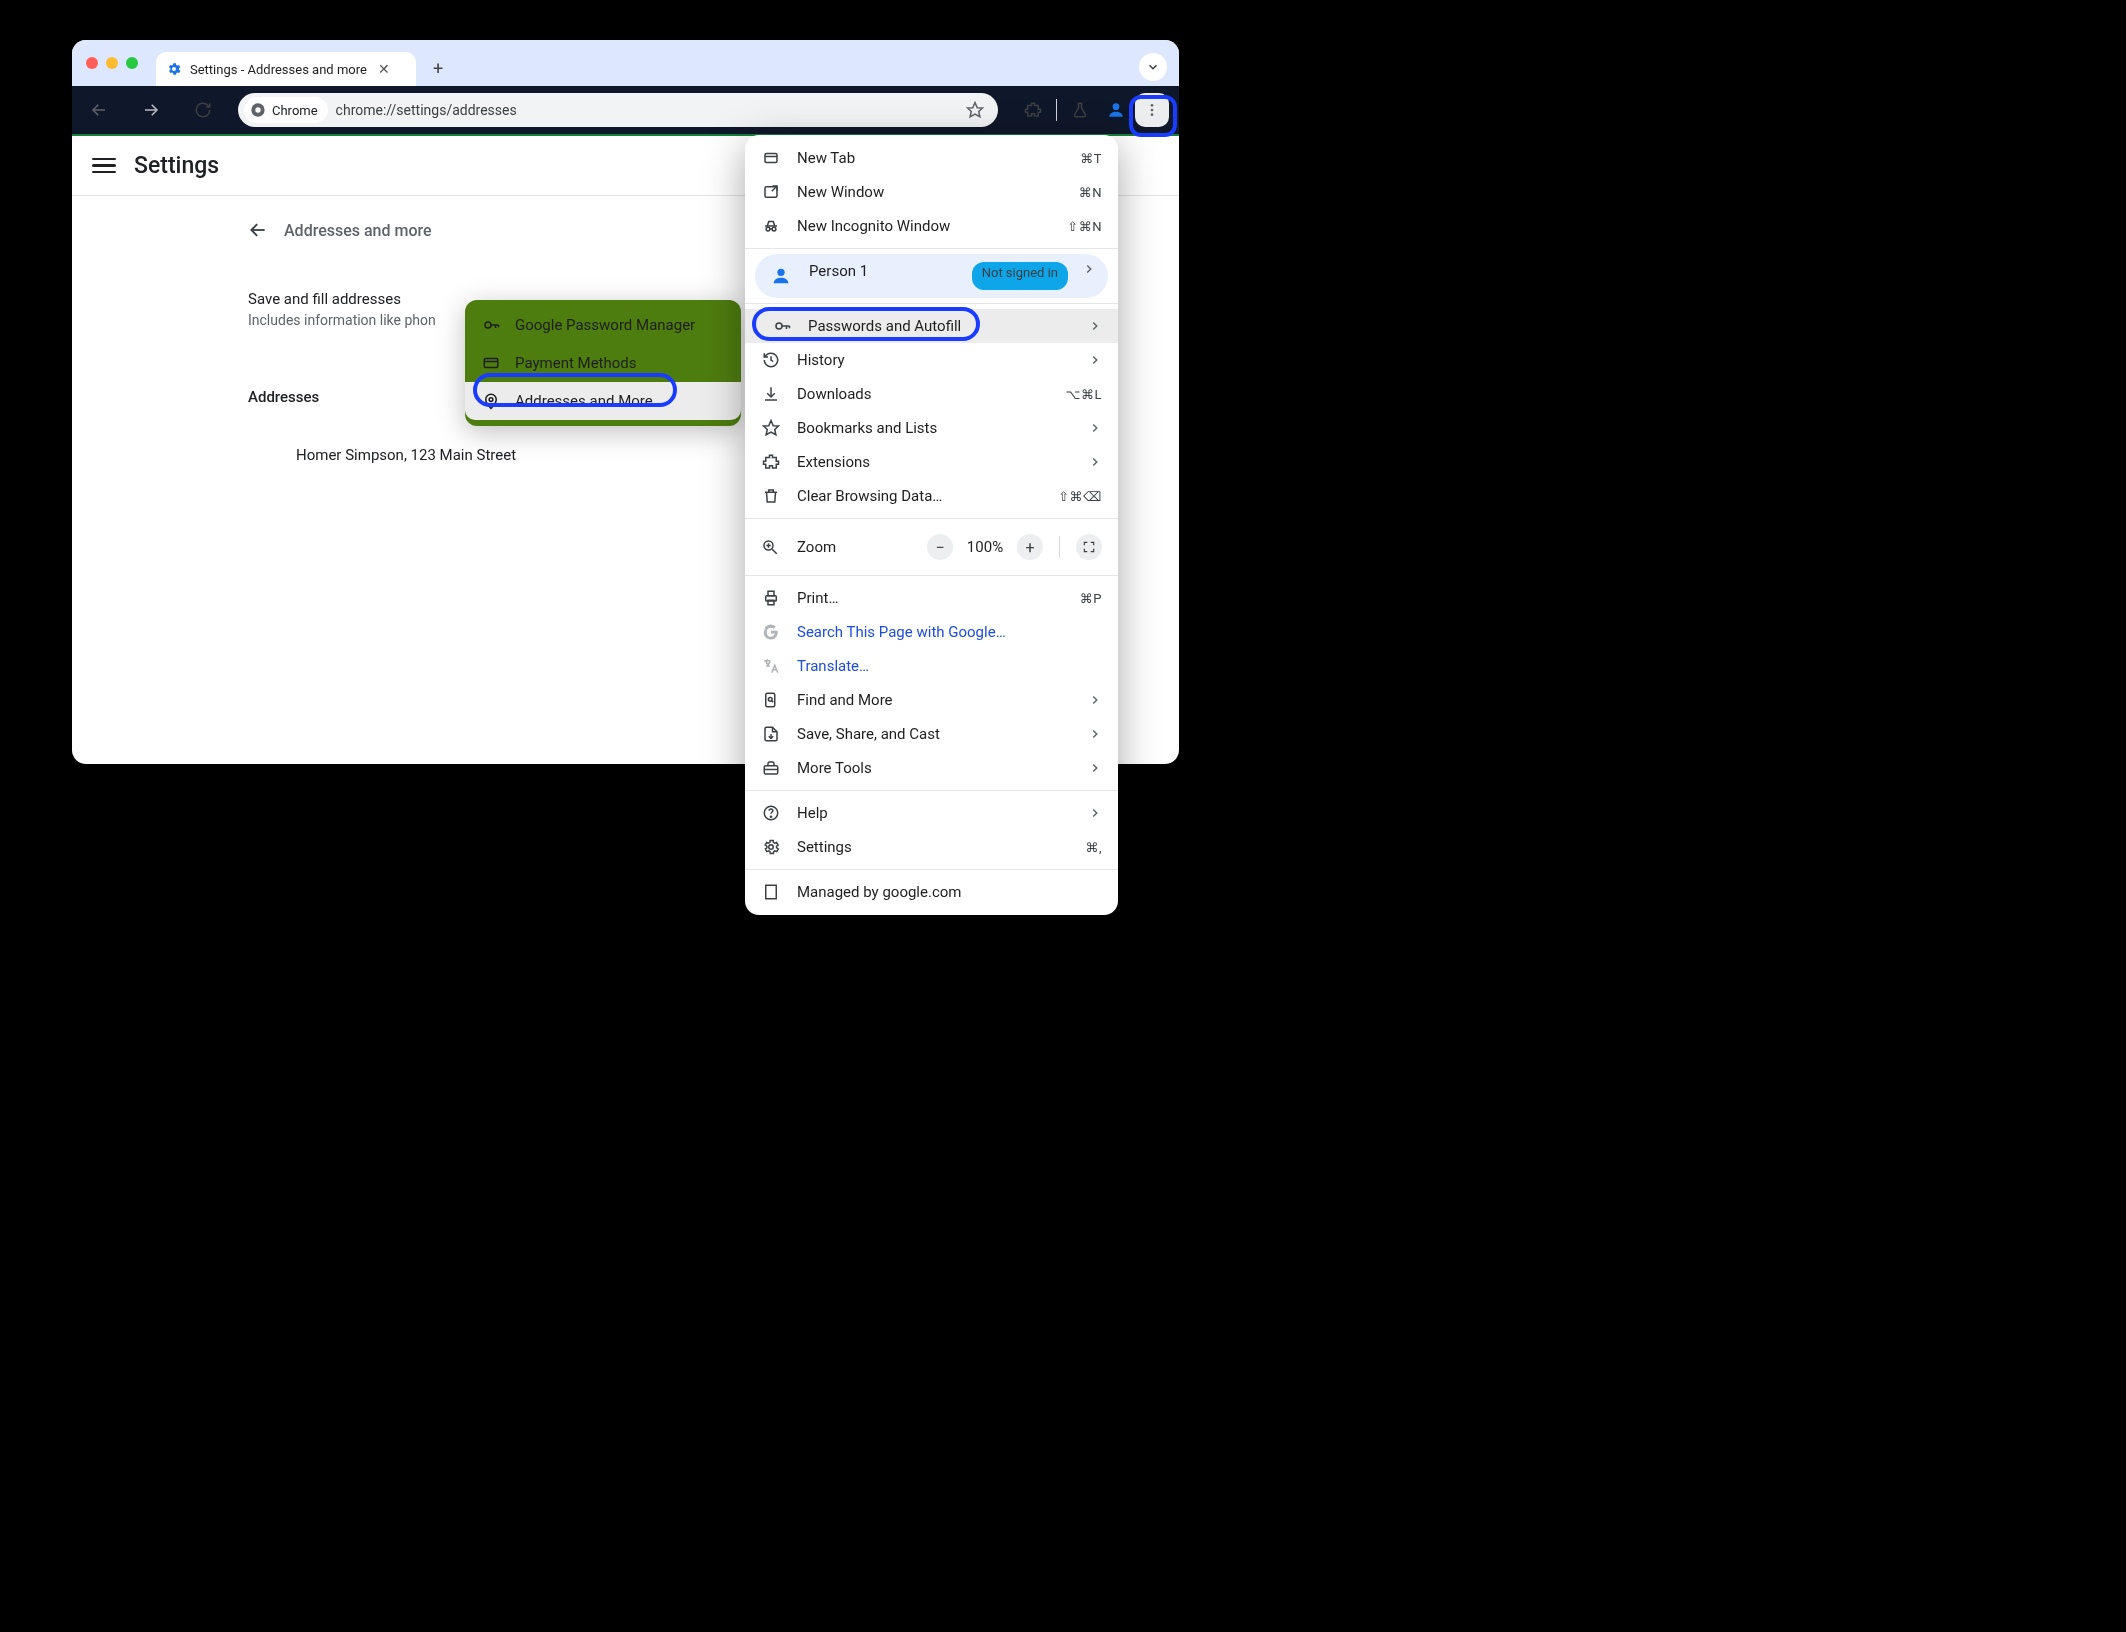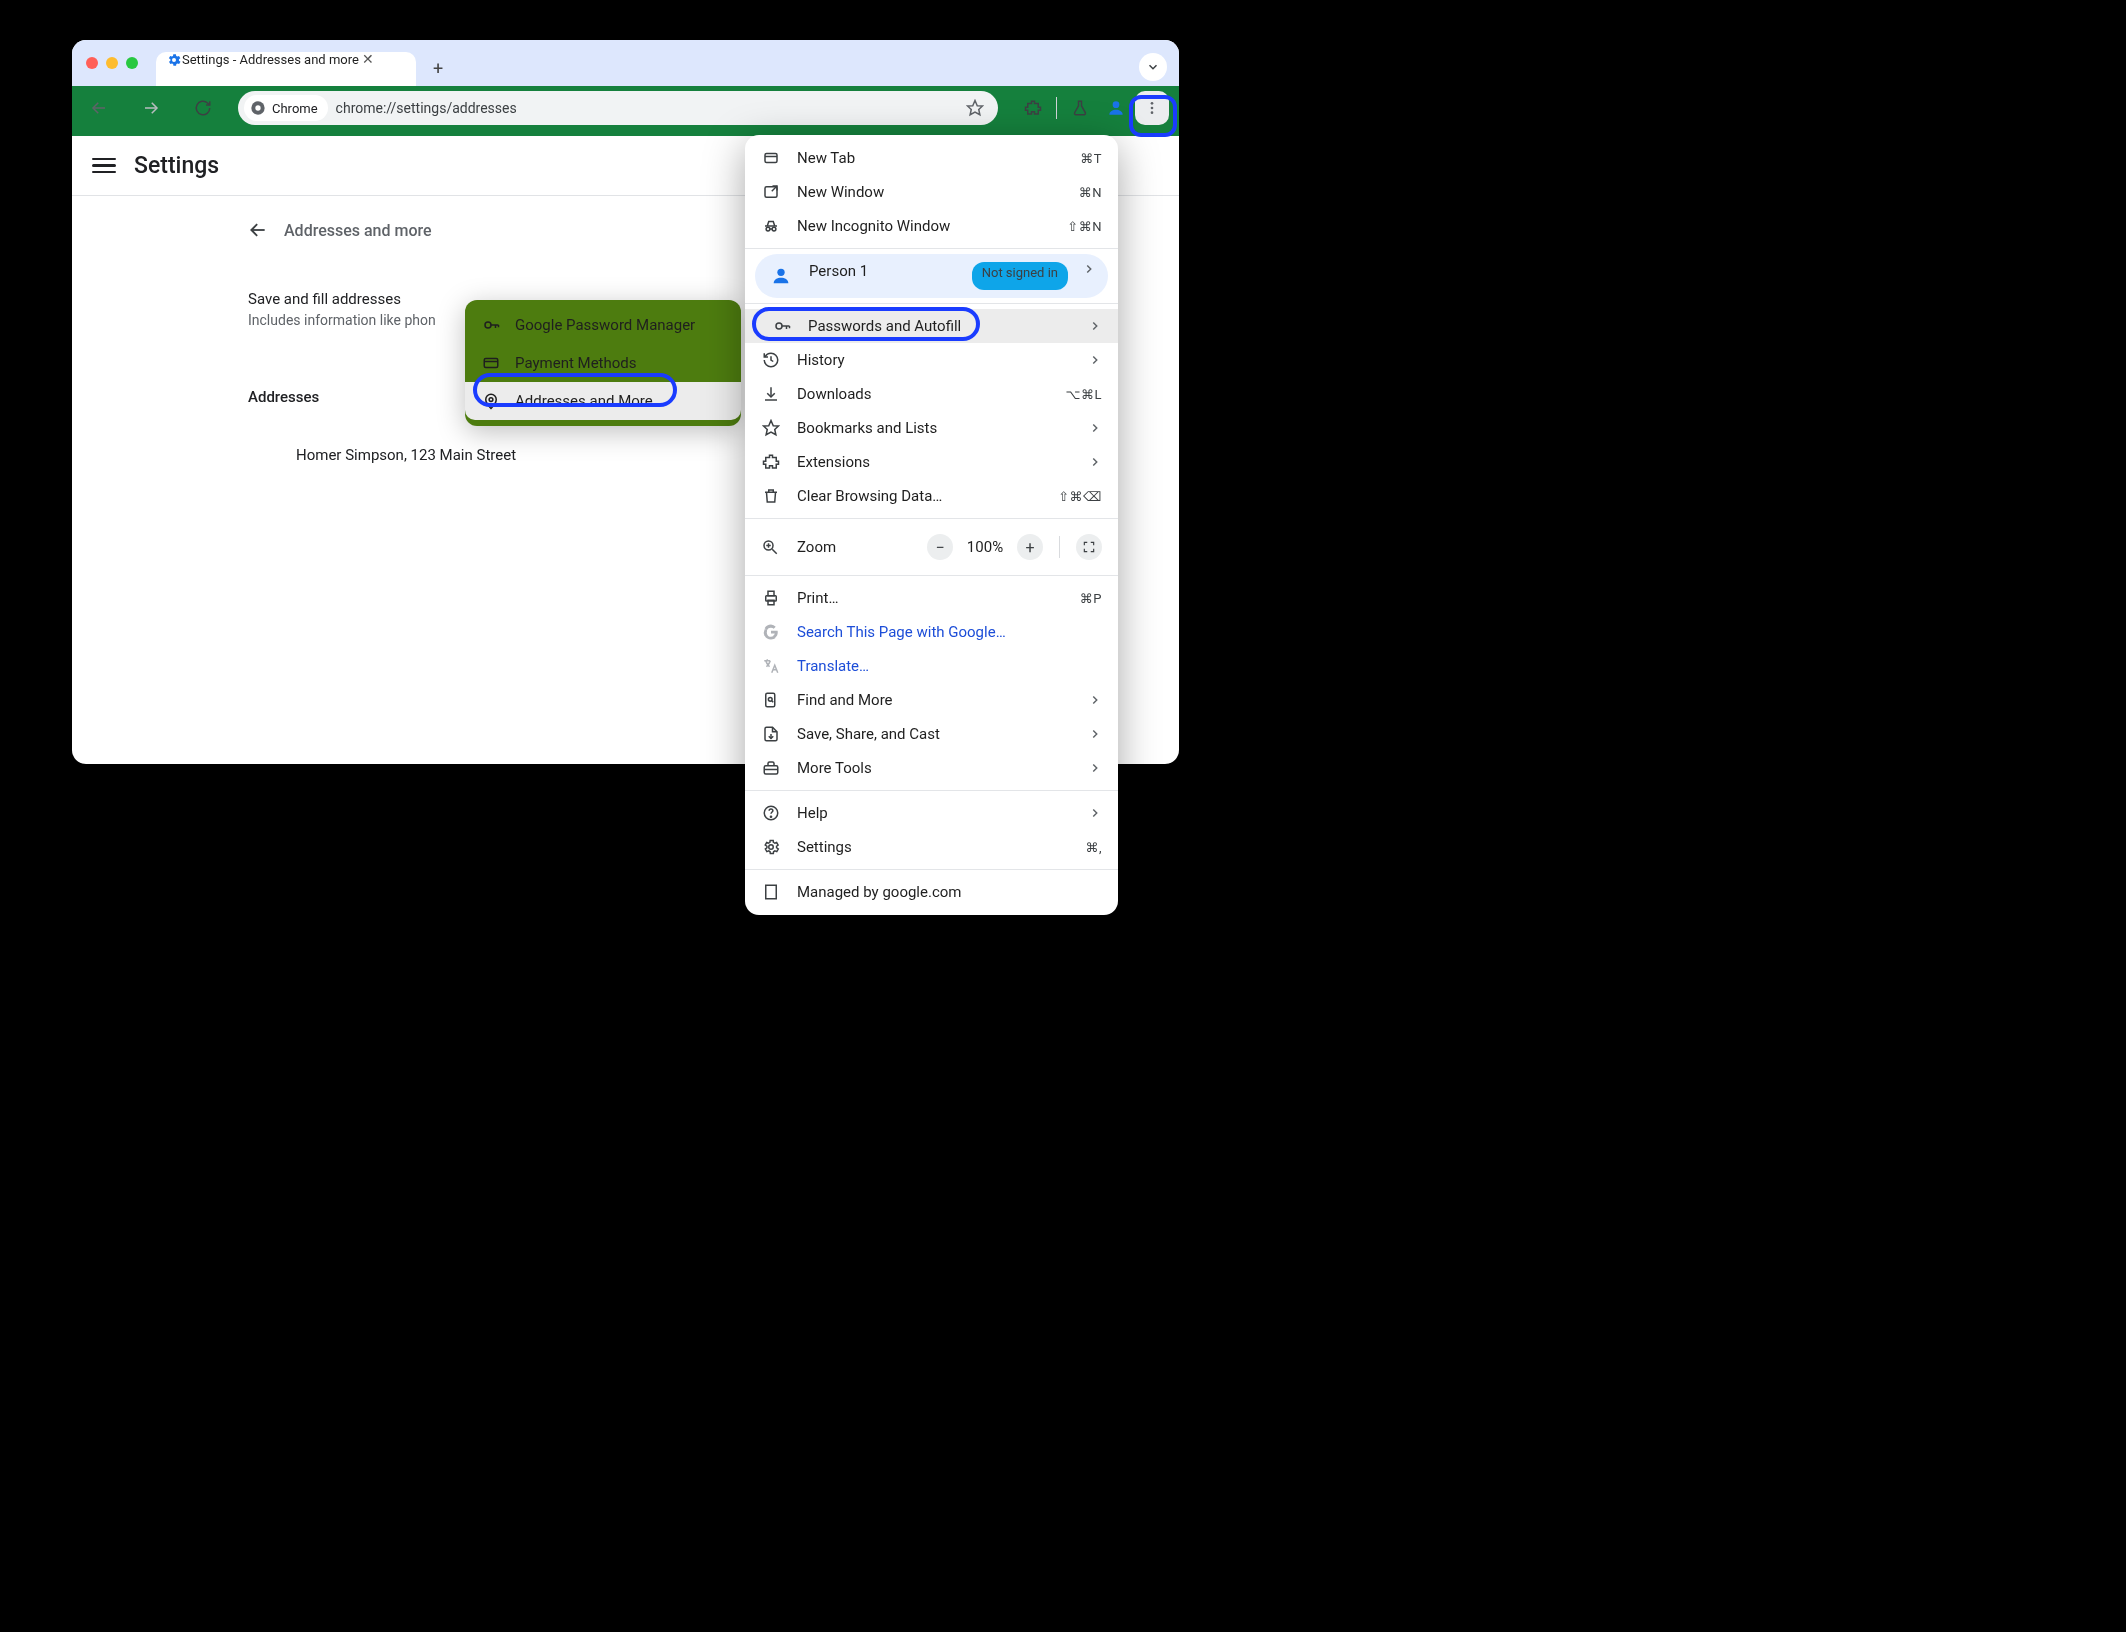--- a/index.html
+++ b/index.html
@@ -35,21 +35,23 @@
   .traffic-lights { display: flex; gap: 8px; margin-right: 18px; }
   .traffic-lights .dot { width: 12px; height: 12px; border-radius: 50%; }
   .red { background: #ff5f57; }
   .yellow { background: #febc2e; }
   .green { background: #28c840; }
   .tab {
     background: #fff;
     height: 34px;
     border-radius: 10px 10px 0 0;
     display: flex;
+    align-items: center;
     padding: 0 10px;
+    gap: 8px;
     min-width: 260px;
     margin-top: 12px;
     font-size: 13px;
     color: #1f1f1f;
   }
   .tab .gear {
     width: 16px; height: 16px; display:flex;align-items:center;justify-content:center;
   }
   .tab .title { flex: 1; white-space: nowrap; overflow: hidden; text-overflow: ellipsis; max-width: 180px; }
   .tab .close { color: #555; font-size: 14px; line-height: 1; }
@@ -59,22 +61,22 @@
     width: 28px; height: 28px;
     background: #fff;
     border-radius: 50%;
     display:flex;align-items:center;justify-content:center;
     color:#3c4043;
     margin-top: 8px;
   }
   
   .toolbar {
     height: 50px;
-    background: #15803d;
-    border-bottom: 6px solid #15803d;
+    background: #0f172a;
+    border-bottom: 2px solid #15803d;
     display: flex;
     align-items: center;
     padding: 0 10px;
     gap: 18px;
   }
   .tb-icon {
     width: 34px; height: 34px; border-radius: 50%;
     display:flex;align-items:center;justify-content:center;
     color:#5f6368;
   }

